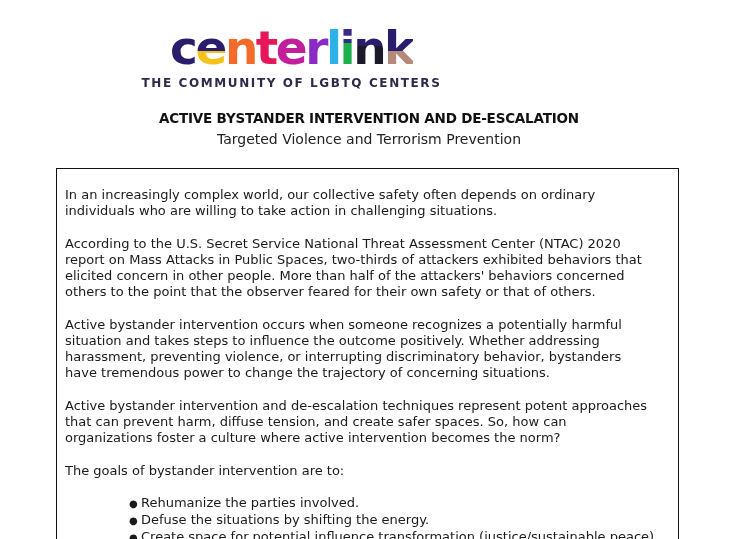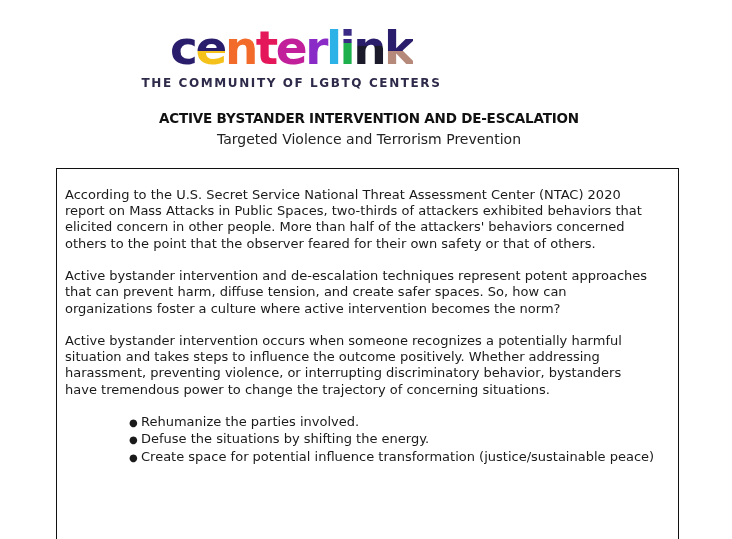--- a/index.html
+++ b/index.html
@@ -121,29 +121,32 @@
   </div>
   <span class="logo-tag">THE COMMUNITY OF LGBTQ CENTERS</span>
 </div>
 
 <div class="title">ACTIVE BYSTANDER INTERVENTION AND DE-ESCALATION</div>
 <div class="subtitle">Targeted Violence and Terrorism Prevention</div>
 
 <div class="box"></div>
 
 <div class="content">
+  <p class="para">In an increasingly complex world, our collective safety often depends on ordinary
+individuals who are willing to take action in challenging situations.</p>
   <p class="para">According to the U.S. Secret Service National Threat Assessment Center (NTAC) 2020
 report on Mass Attacks in Public Spaces, two-thirds of attackers exhibited behaviors that
 elicited concern in other people. More than half of the attackers' behaviors concerned
 others to the point that the observer feared for their own safety or that of others.</p>
-  <p class="para">Active bystander intervention and de-escalation techniques represent potent approaches
-that can prevent harm, diffuse tension, and create safer spaces. So, how can
-organizations foster a culture where active intervention becomes the norm?</p>
   <p class="para">Active bystander intervention occurs when someone recognizes a potentially harmful
 situation and takes steps to influence the outcome positively. Whether addressing
 harassment, preventing violence, or interrupting discriminatory behavior, bystanders
 have tremendous power to change the trajectory of concerning situations.</p>
+  <p class="para">Active bystander intervention and de-escalation techniques represent potent approaches
+that can prevent harm, diffuse tension, and create safer spaces. So, how can
+organizations foster a culture where active intervention becomes the norm?</p>
+  <p class="goals-intro">The goals of bystander intervention are to:</p>
   <ul class="goals-list">
     <li><span class="bullet">●</span><span>Rehumanize the parties involved.</span></li>
     <li><span class="bullet">●</span><span>Defuse the situations by shifting the energy.</span></li>
     <li><span class="bullet">●</span><span>Create space for potential influence transformation (justice/sustainable peace)</span></li>
   </ul>
 </div>
 
 </body></html>

